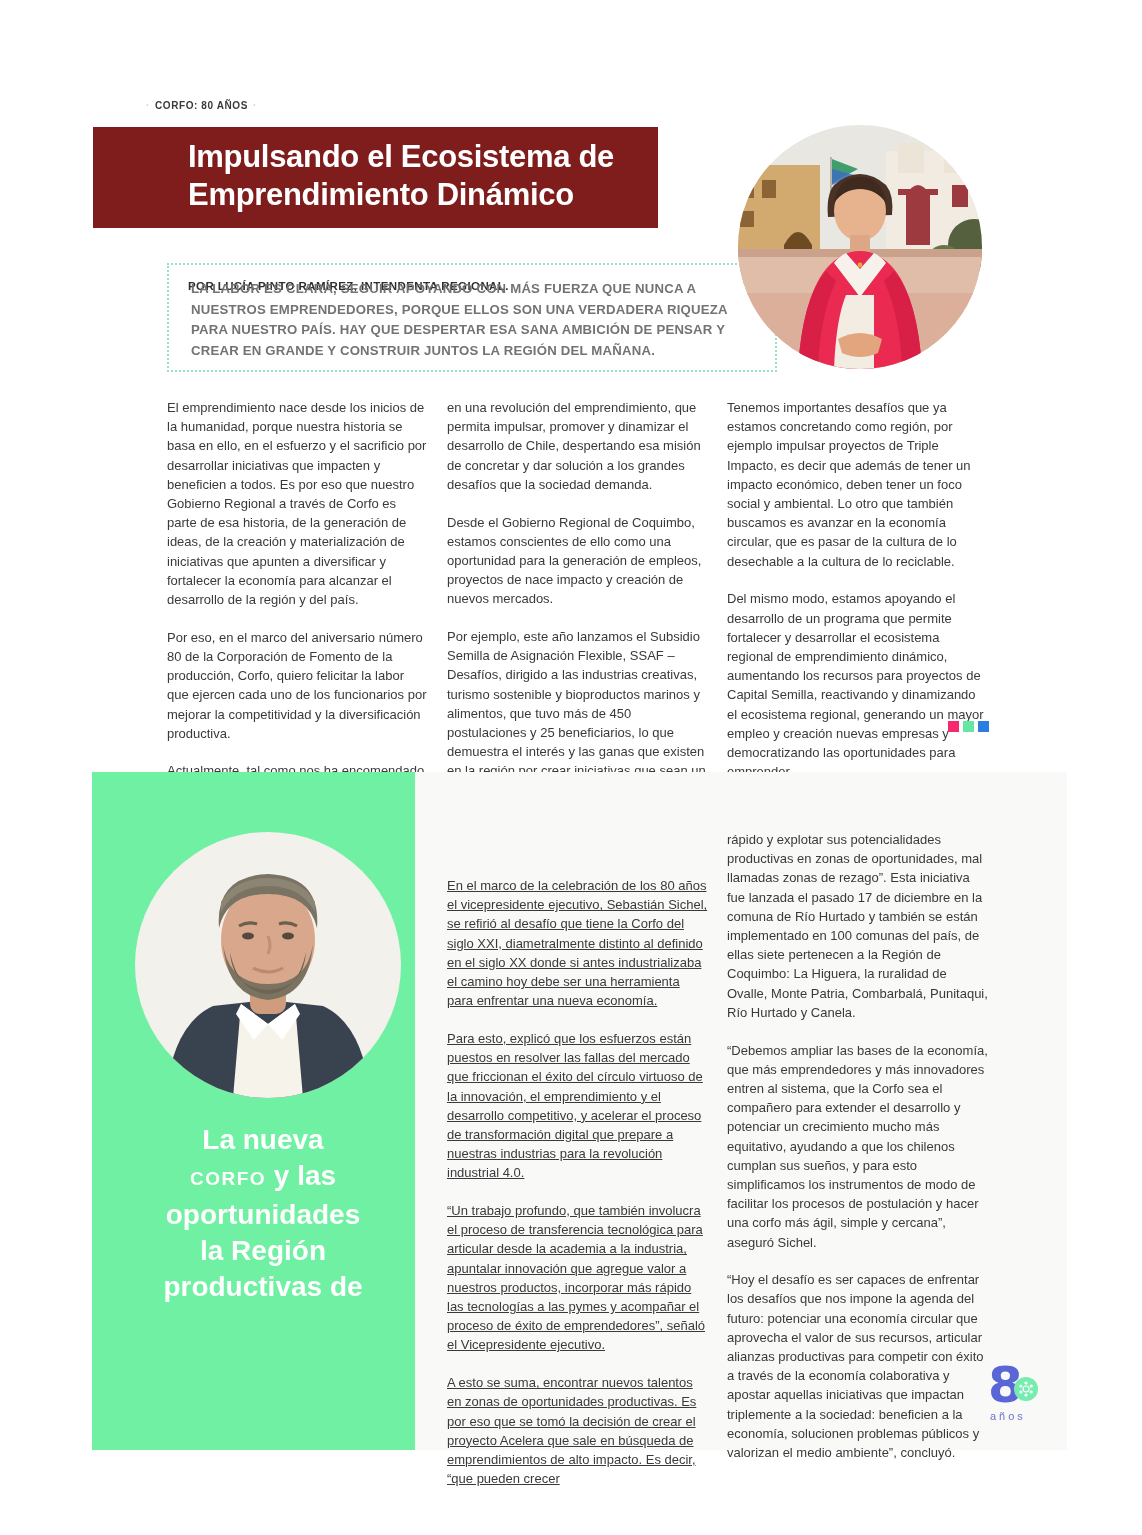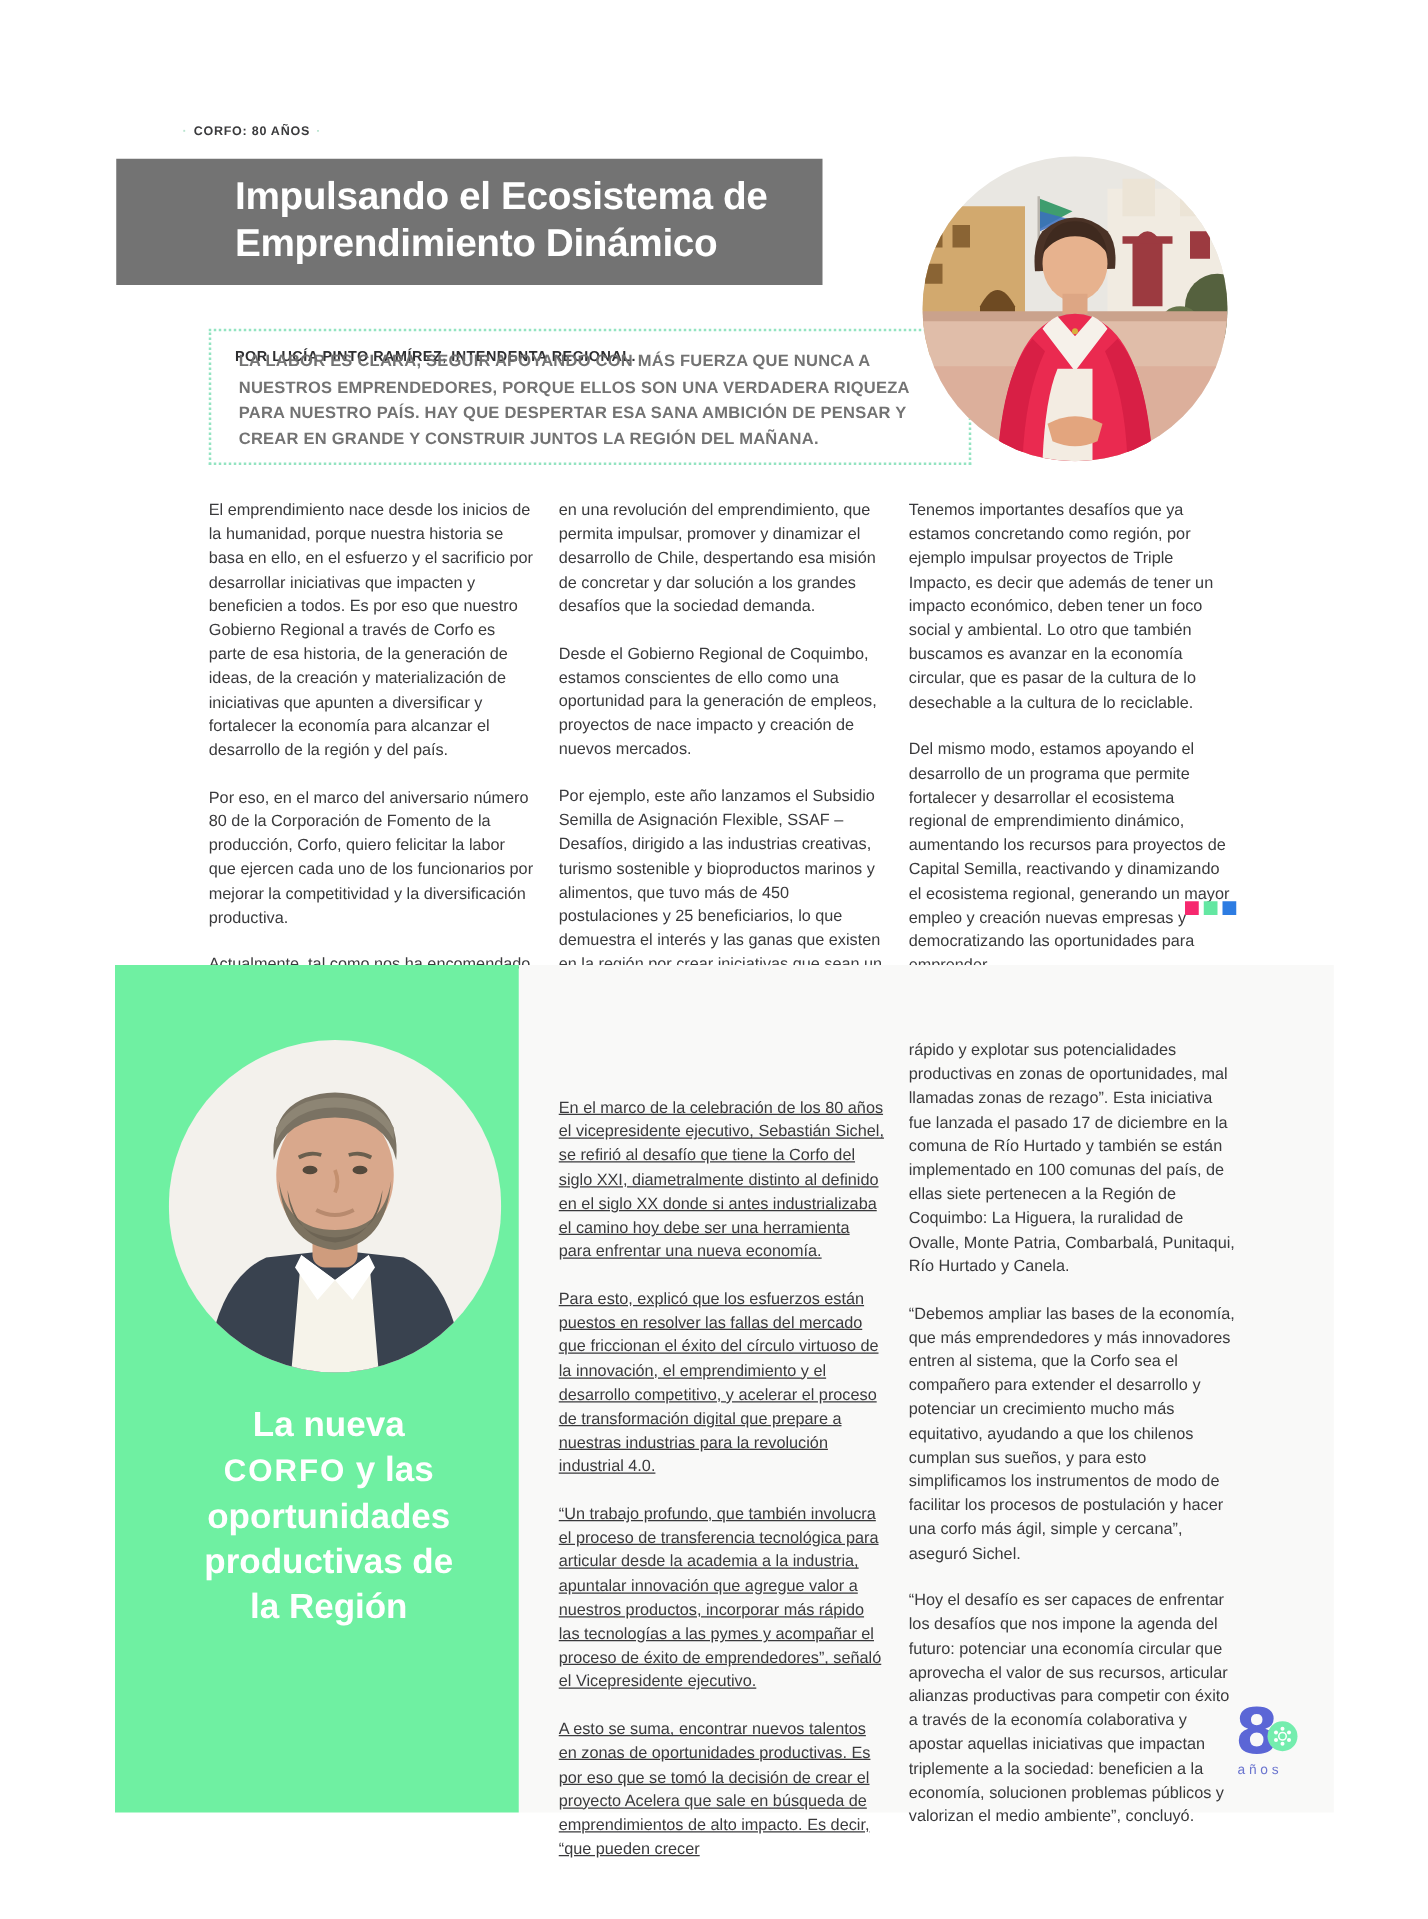--- a/index.html
+++ b/index.html
@@ -5,21 +5,21 @@
   html,body{margin:0;padding:0;background:#ffffff;}
   #page{
     position:relative;width:1142px;height:1535px;background:#ffffff;overflow:hidden;
     font-family:"Liberation Sans","DejaVu Sans",sans-serif;color:#3a3a3c;
   }
   
   .kicker{position:absolute;left:146px;top:100px;font-size:10px;font-weight:bold;
     letter-spacing:.6px;color:#3a3a3c;display:flex;align-items:center;gap:5px;}
   .kicker .dot{color:#b9e4cf;font-weight:bold;}
   
-  .banner{position:absolute;left:93px;top:127px;width:565px;height:101px;background:#737373;}
+  .banner{position:absolute;left:93px;top:127px;width:565px;height:101px;background:#7f1d1d;}
   .banner .title{padding:11px 0 0 95px;color:#ffffff;font-weight:bold;
     font-size:31px;line-height:38px;letter-spacing:-.3px;}
   
   .byline{position:absolute;left:188px;top:240px;font-size:11.5px;font-weight:bold;
     letter-spacing:.4px;color:#2e2e30;margin-top:40px;}
   
   .quote{position:absolute;left:167px;top:263px;width:610px;height:109px;box-sizing:border-box;
     border:2px dotted #93e4c1;padding:14px 18px 0 22px;z-index:1;background:transparent;}
   .quote .qtext{font-size:13.2px;font-weight:bold;line-height:20.5px;color:#737373;letter-spacing:.2px;}
   
@@ -38,21 +38,21 @@
   .squares .sq{width:11px;height:11px;}
   .sq-pink{background:#f6286e;}
   .sq-green{background:#64e7a2;}
   .sq-blue{background:#2d7ce2;}
   
   .graypanel{position:absolute;left:415px;top:772px;width:652px;height:678px;background:#f9f9f8;}
   .greenpanel{position:absolute;left:92px;top:772px;width:323px;height:678px;background:#6ff0a2;}
   
   .gtitle{position:absolute;left:118px;top:1122px;width:290px;text-align:center;color:#ffffff;
     font-weight:bold;font-size:28px;line-height:36px;z-index:3;}
-  .gtitle .smallcaps{font-size:25px;letter-spacing:1.5px;}
+  .gtitle .smallcaps{font-size:19px;letter-spacing:1.5px;}
   
   .logo80{position:absolute;left:988px;top:1366px;width:64px;height:62px;z-index:3;}
   .logo80 .eight{position:absolute;left:0;top:-6px;font-size:50px;line-height:50px;font-weight:bold;
     color:#5b66d6;font-family:"DejaVu Sans",sans-serif;}
   .logo80 .zero{position:absolute;left:26px;top:11px;width:24px;height:24px;border-radius:50%;
     background:#74edae;display:flex;align-items:center;justify-content:center;}
   .logo80 .anos{position:absolute;left:2px;top:44px;font-size:11px;letter-spacing:3px;color:#6b75cf;}
 </style>
 </head>
 <body>
@@ -186,22 +186,22 @@
 
         <path d="M133 104 q4 10 0 18" stroke="#c4906f" stroke-width="3" fill="none"></path>
       </g>
     </svg>
   </div>
 
   <div class="gtitle">
     <div>La nueva</div>
     <div><span class="smallcaps">CORFO</span><span> y las</span></div>
     <div>oportunidades</div>
+    <div>la Región</div>
     <div>productivas de</div>
-    <div>la Región</div>
   </div>
 
   <div class="bodycol" id="colB1">
     <p>En el marco de la celebración de los 80 años el vicepresidente ejecutivo, Sebastián Sichel, se refirió al desafío que tiene la Corfo del siglo XXI, diametralmente distinto al definido en el siglo XX donde si antes industrializaba el camino hoy debe ser una herramienta para enfrentar una nueva economía.</p>
     <p>Para esto, explicó que los esfuerzos están puestos en resolver las fallas del mercado que friccionan el éxito del círculo virtuoso de la innovación, el emprendimiento y el desarrollo competitivo, y acelerar el proceso de transformación digital que prepare a nuestras industrias para la revolución industrial 4.0.</p>
     <p>“Un trabajo profundo, que también involucra el proceso de transferencia tecnológica para articular desde la academia a la industria, apuntalar innovación que agregue valor a nuestros productos, incorporar más rápido las tecnologías a las pymes y acompañar el proceso de éxito de emprendedores”, señaló el Vicepresidente ejecutivo.</p>
     <p>A esto se suma, encontrar nuevos talentos en zonas de oportunidades productivas. Es por eso que se tomó la decisión de crear el proyecto Acelera que sale en búsqueda de emprendimientos de alto impacto. Es decir, “que pueden crecer</p>
   </div>
   <div class="bodycol" id="colB2">
     <p>rápido y explotar sus potencialidades productivas en zonas de oportunidades, mal llamadas zonas de rezago”. Esta iniciativa fue lanzada el pasado 17 de diciembre en la comuna de Río Hurtado y también se están implementado en  100 comunas del país, de ellas siete pertenecen a la Región de Coquimbo: La Higuera, la ruralidad de Ovalle, Monte Patria, Combarbalá, Punitaqui, Río Hurtado y Canela.</p>

